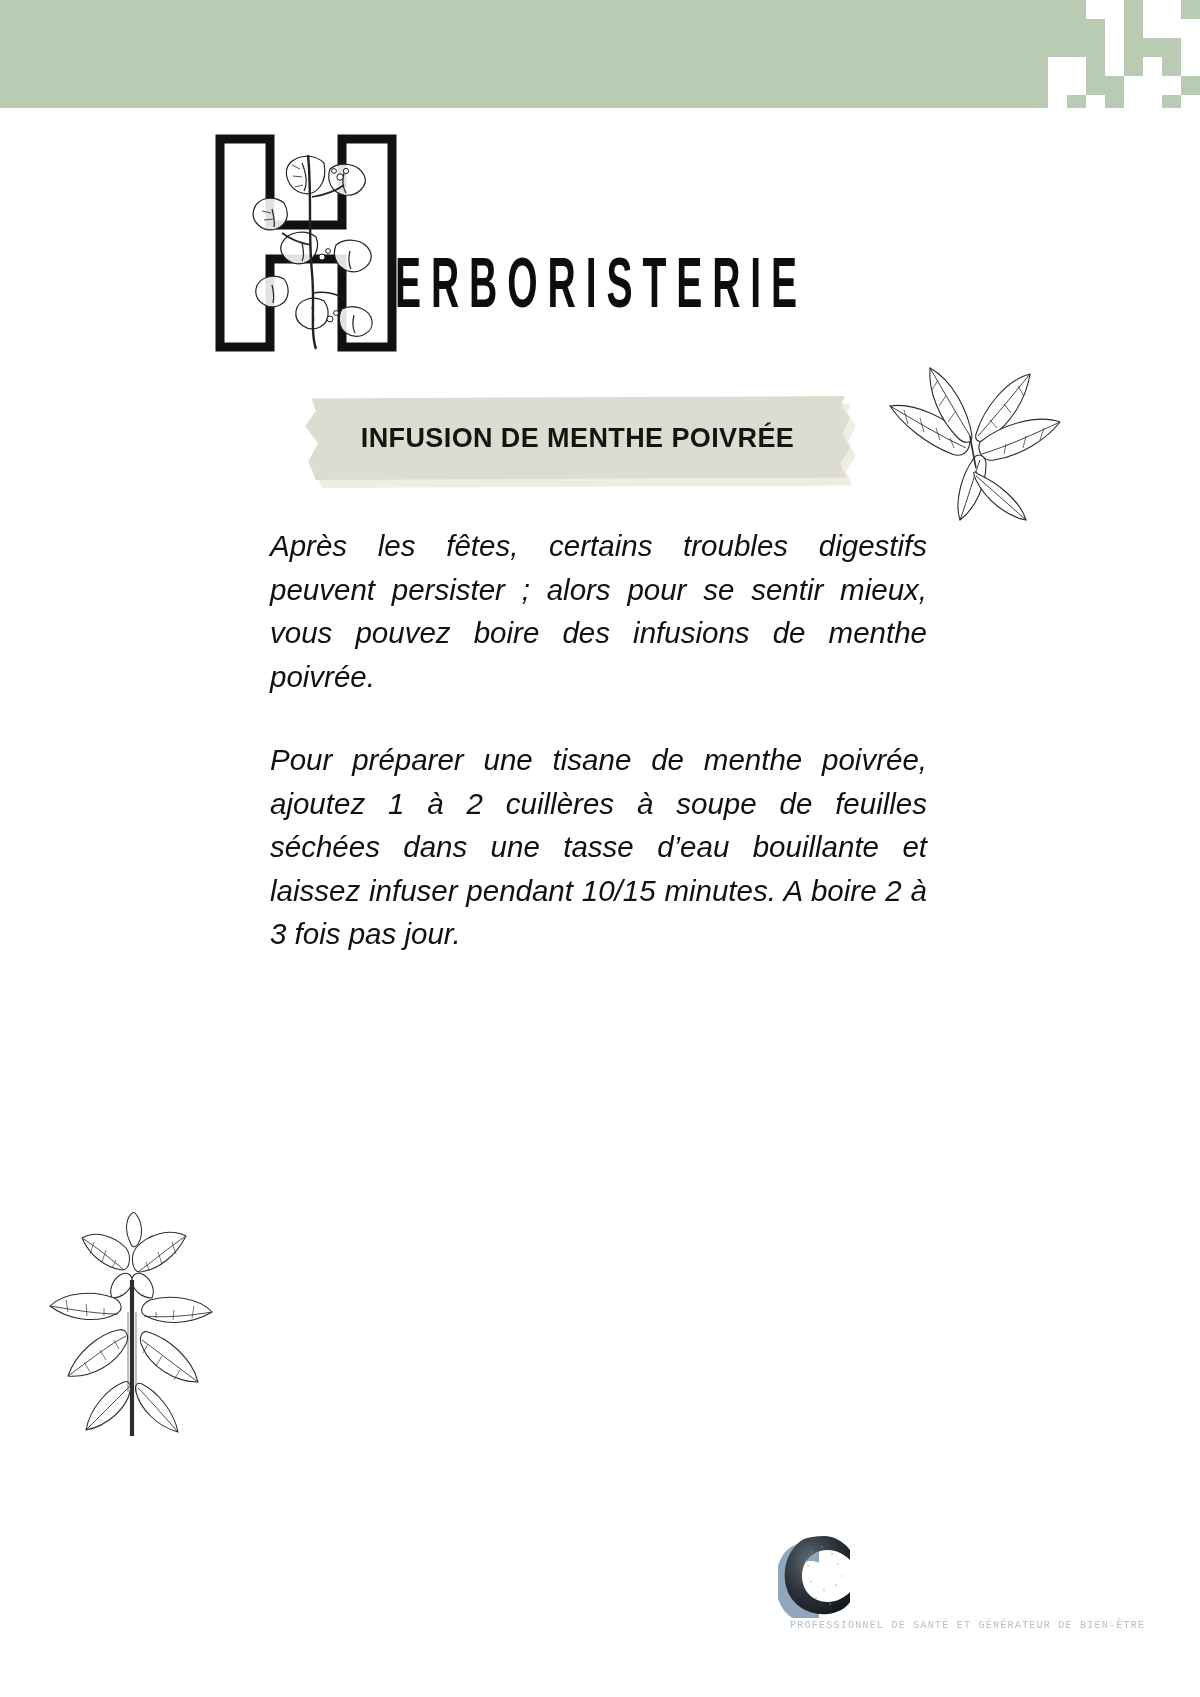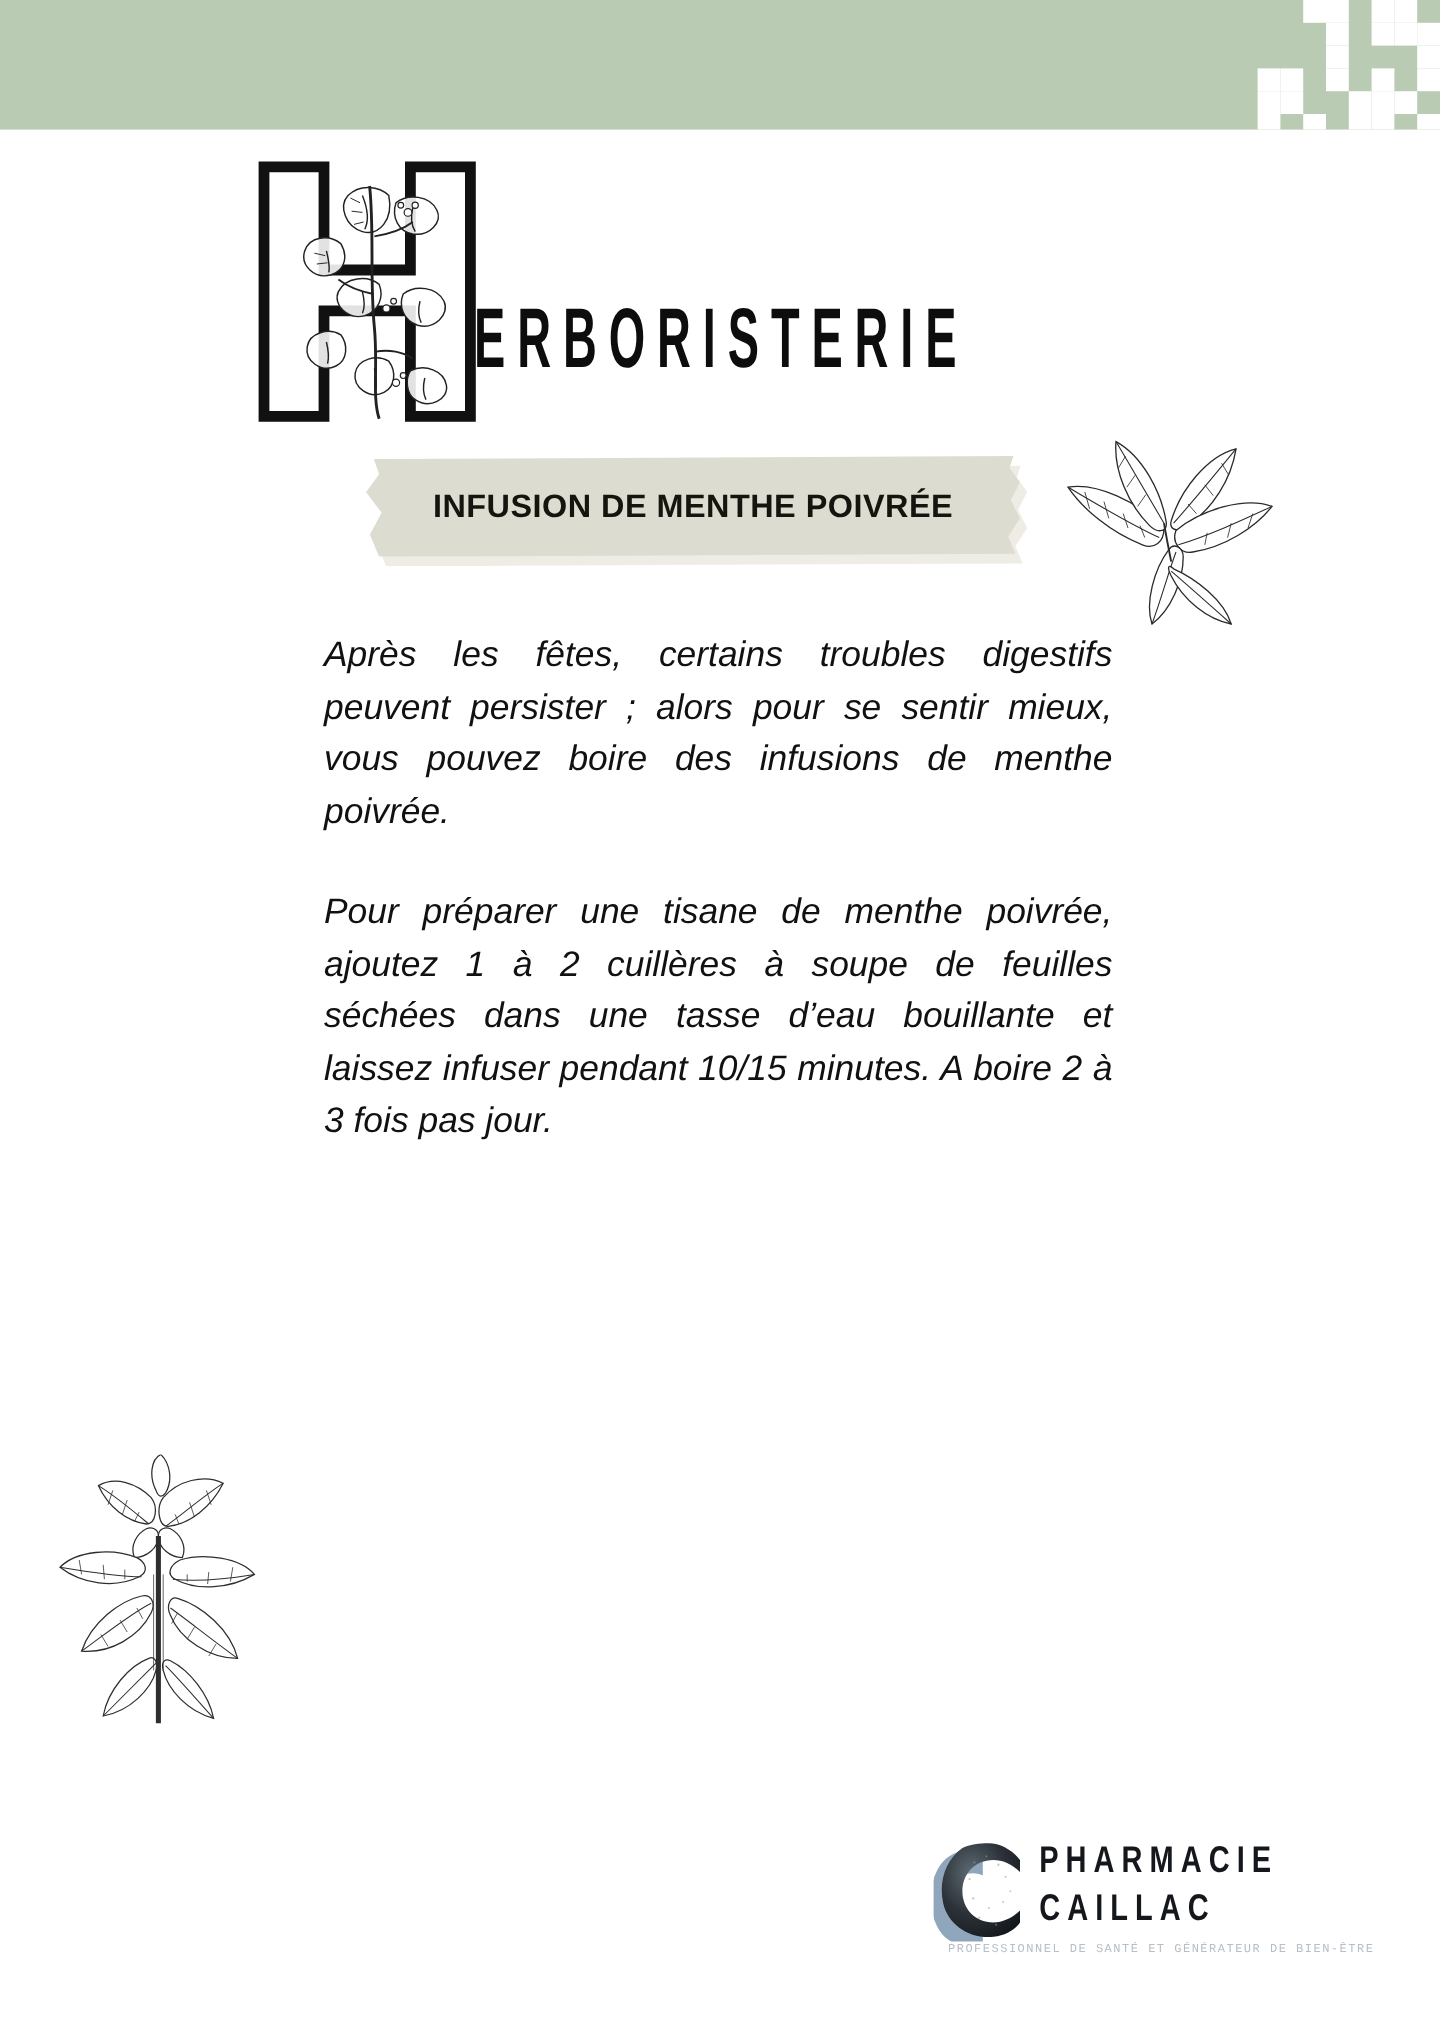--- a/index.html
+++ b/index.html
@@ -64,21 +64,21 @@
     line-height: 1;
     transform: scaleX(0.62) scaleY(1.12);
     transform-origin: left top;
     white-space: nowrap;
   }
 
   
   .banner-wrap {
     position: absolute;
     left: 305px;
-    top: 380px;
+    top: 396px;
     width: 545px;
     height: 84px;
   }
   .banner-shadow {
     position: absolute;
     left: 6px; top: 8px;
     width: 100%; height: 100%;
     background: #e9e6dc;
     opacity: 0.75;
     clip-path: polygon(1.2% 3%, 99% 0%, 98.4% 12%, 100% 26%, 98.6% 44%,
@@ -368,18 +368,14 @@
           <circle cx="60" cy="34" r="0.9"></circle>
         <circle cx="33" cy="52" r="1"></circle>
           <circle cx="46" cy="60" r="0.9"></circle>
         <circle cx="58" cy="55" r="0.9"></circle>
           <circle cx="38" cy="68" r="1"></circle>
         <circle cx="52" cy="74" r="0.9"></circle>
           <circle cx="64" cy="46" r="0.8"></circle>
       </g>
     </svg>
   </div>
-  <div class="footer-words">
-    <div class="footer-line">PHARMACIE</div>
-    <div class="footer-line">CAILLAC</div>
-  </div>
   <div class="footer-tagline">PROFESSIONNEL DE SANTÉ ET GÉNÉRATEUR DE BIEN-ÊTRE</div>
 </div>
 
 </body></html>

